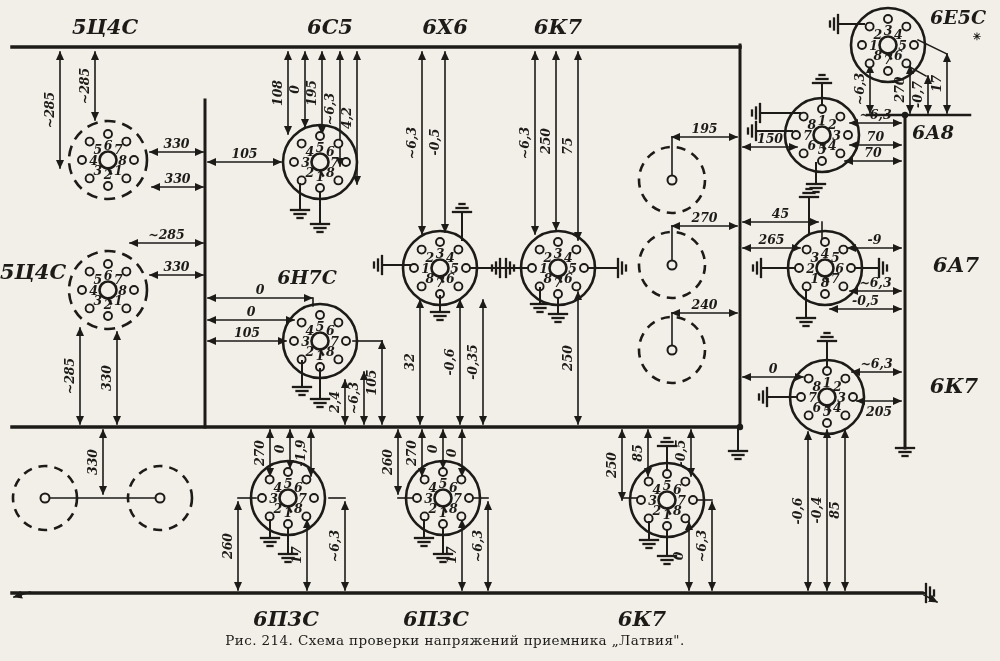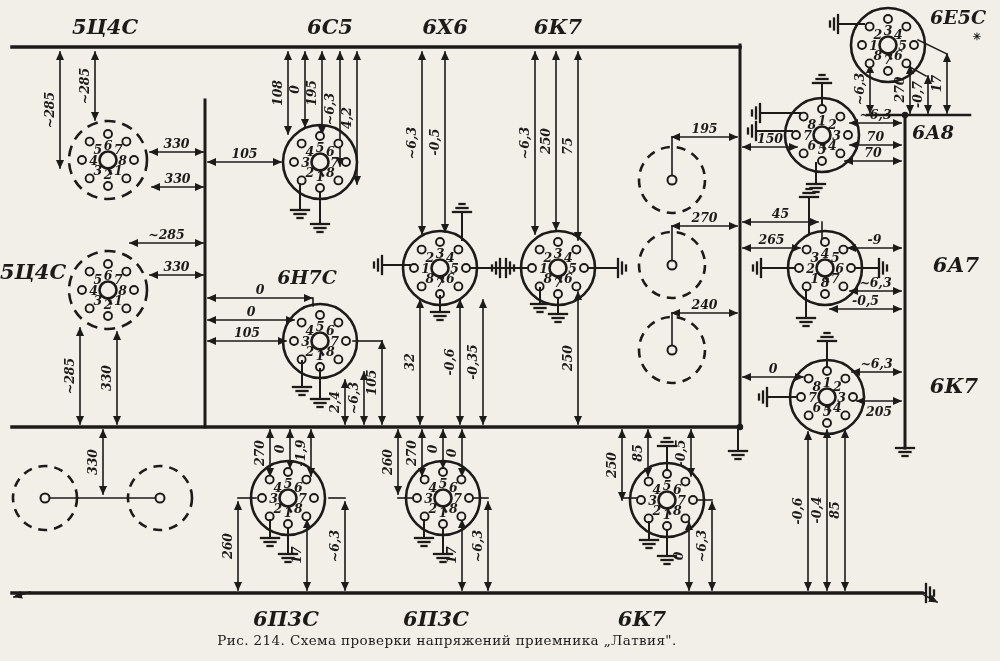--- a/index.html
+++ b/index.html
@@ -1,19 +1,19 @@
 <!DOCTYPE html>
 <html><head>
 <meta charset="utf-8">
 <style>
   html,body{margin:0;padding:0;background:#d8d5cd;}
   #page{position:relative;width:1000px;height:661px;background:#f2efe8;overflow:hidden;
         font-family:"DejaVu Serif", serif;}
   #schematic{position:absolute;left:0;top:0;}
-  #caption{position:absolute;left:0;top:632px;width:894px;text-align:center;
+  #caption{position:absolute;left:8px;top:632px;width:894px;text-align:center;
            font-size:13.5px;color:#1c1b18;letter-spacing:.4px;font-family:"DejaVu Serif",serif;}
   text{user-select:none;}
 </style>
 </head>
 <body>
 
 <div id="page">
   <div id="schematic"><svg width="1000" height="661" viewBox="0 0 1000 661">
         <defs>
           <marker id="ah" markerWidth="9" markerHeight="8" refX="8" refY="4" orient="auto-start-reverse" markerUnits="userSpaceOnUse">

